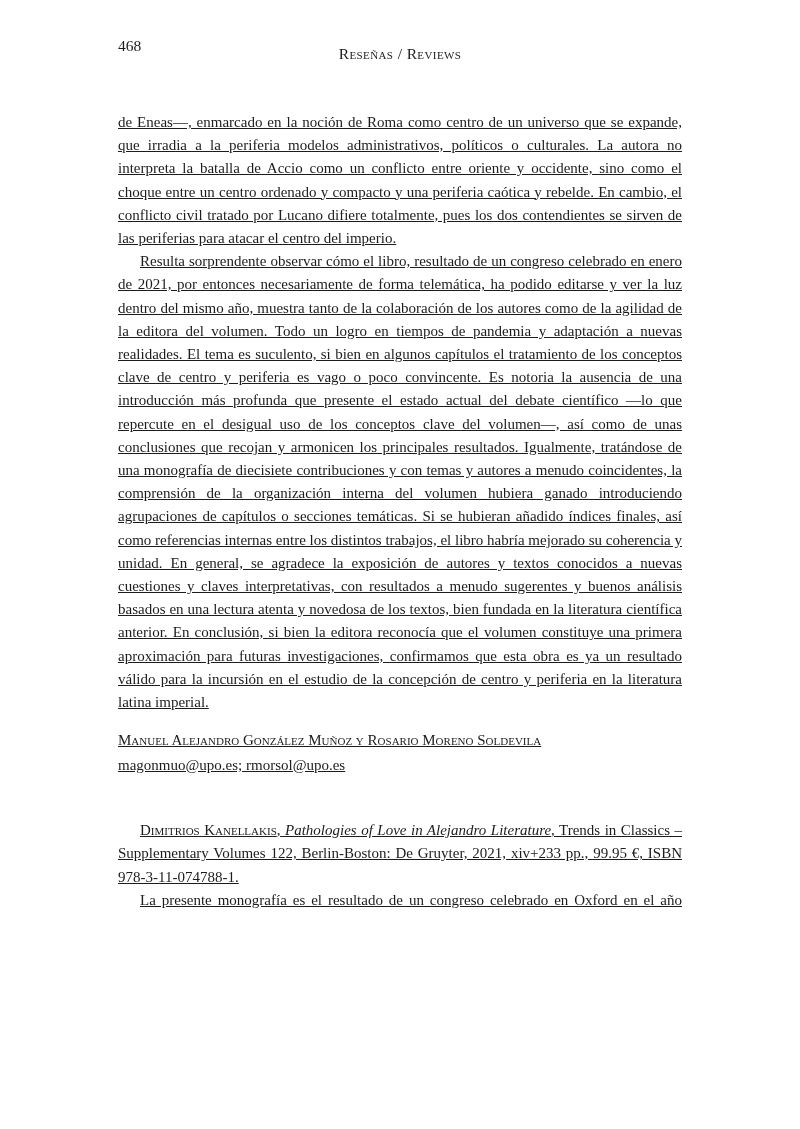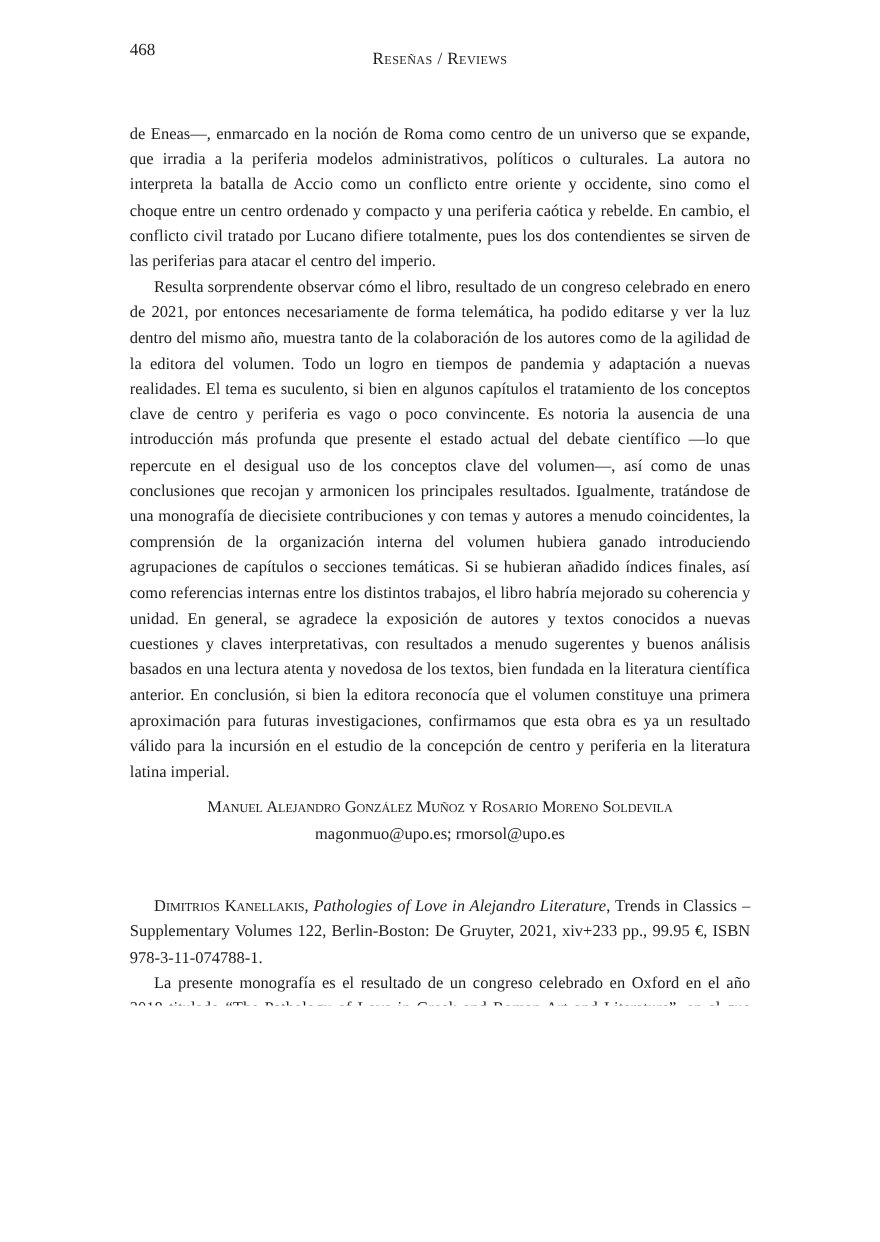--- a/index.html
+++ b/index.html
@@ -10,20 +10,21 @@
     background: #ffffff;
     font-family: "Liberation Serif", serif;
     color: #1c1c1c;
   }
   .page {
     position: relative;
     width: 800px;
     height: 914px;
     padding: 37px 118px 0 118px;
     overflow: hidden;
+    text-decoration: underline;
   }
   .running-header {
     position: relative;
     height: 22px;
     font-size: 15.5px;
   }
   .page-number {
     position: absolute;
     left: 0;
     top: 0;
@@ -40,22 +41,22 @@
   .smallcaps { font-variant: small-caps; }
   .text-block {
     margin-top: 52px;
     font-size: 15px;
     line-height: 23.2px;
     text-align: justify;
   }
   .para { margin: 0; }
   .para.indent { text-indent: 22px; }
   .signature {
-    text-align: center;
-    margin-top: 8px;
+    text-align: left;
+    margin-top: 14px;
     line-height: 24.5px;
   }
   .citation { margin-top: 42px; }
   .last-para { }
   .seg-normal { font-style: normal; }
   .seg-italic { font-style: italic; }
   .seg-smallcaps { font-variant: small-caps; }
   .page-footer {
     position: absolute;
     left: 118px;

